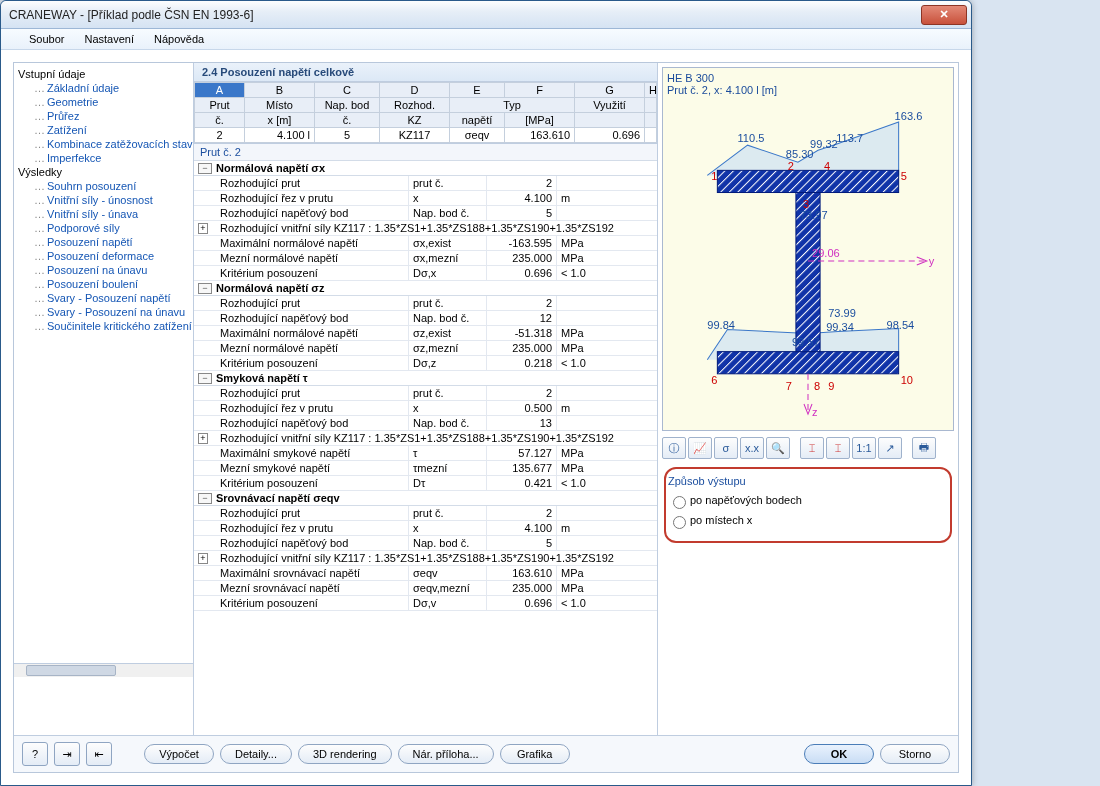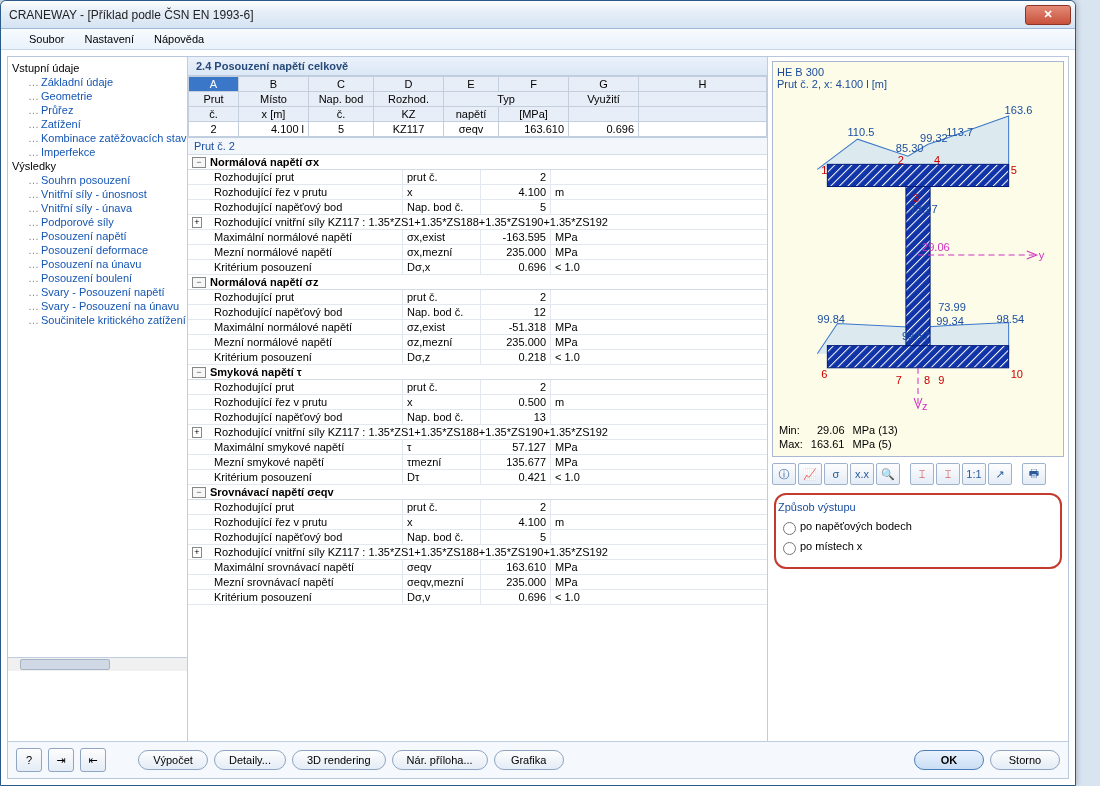--- a/index.html
+++ b/index.html
@@ -1,26 +1,26 @@
 <!DOCTYPE html>
 <html><head>
 <meta charset="utf-8">
 <style>
 * { box-sizing: border-box; font-family: "Segoe UI", Tahoma, sans-serif; font-size: 11px; }
 body { margin: 0; background: #d9e4f1; width: 1100px; height: 786px; overflow: hidden; }
 
-.window { width: 1076px; height: 786px; background: #fff; border: 1px solid #2a5a8a; border-radius: 6px 6px 0 0; box-shadow: 0 0 6px rgba(0,0,0,.3); display: flex; flex-direction: column; }
+.window { width: 972px; height: 786px; background: #fff; border: 1px solid #2a5a8a; border-radius: 6px 6px 0 0; box-shadow: 0 0 6px rgba(0,0,0,.3); display: flex; flex-direction: column; }
 .titlebar { background: linear-gradient(#fdfefe, #e6eef7 40%, #d5e3f3); border-bottom: 1px solid #9db7d6; height: 28px; display: flex; align-items: center; padding: 0 4px 0 8px; border-radius: 6px 6px 0 0; }
 .titlebar .title { flex: 1; color: #222; font-size: 12px; }
 .closebtn { width: 46px; height: 20px; background: linear-gradient(#e38a78,#c8513b); border: 1px solid #8c3525; border-radius: 3px; color: #fff; text-align: center; line-height: 17px; font-weight: bold; }
 
 .menubar { background: linear-gradient(#f7fbff,#e9f1fb); border-bottom: 1px solid #c7d7ea; padding: 2px 20px; display: flex; gap: 4px; }
 .menubar span { padding: 2px 8px; cursor: default; }
 
-.client { flex: 1; margin: 6px; border: 1px solid #b8c7db; background: #fff; display: flex; flex-direction: column; overflow: hidden; }
+.client { flex: 1; margin: 12px; border: 1px solid #b8c7db; background: #fff; display: flex; flex-direction: column; overflow: hidden; }
 
 .main { flex: 1; display: flex; overflow: hidden; }
 .tree { width: 180px; border-right: 1px solid #bfcde0; padding: 4px 0 0 0; overflow: auto; }
 .tree .grp { color: #000; font-weight: normal; padding: 1px 4px; }
 .tree .item { color: #1556b4; padding: 1px 4px 1px 20px; cursor: pointer; white-space: nowrap; }
 .tree .item::before { content: "…"; color: #888; margin-right: 2px; }
 .tree-scroll { height: 14px; border-top: 1px solid #bfcde0; background: #f0f0f0; position: relative; }
 .tree-scroll .thumb { position: absolute; left: 12px; width: 90px; top: 1px; bottom: 1px; background: #cfd8e4; border: 1px solid #a7b4c6; border-radius: 2px; }
 
 .center { flex: 1; display: flex; flex-direction: column; border-right: 1px solid #bfcde0; overflow: hidden; justify-content: flex-end; }
@@ -417,34 +417,20 @@
                 <text x="132" y="118">73.97</text>
                 <text x="144" y="156" fill="#d030c0">29.06</text>
                 <text x="160" y="216">73.99</text>
                 <text x="40" y="228">99.84</text>
                 <text x="124" y="244">99.57</text>
                 <text x="158" y="230">99.34</text>
                 <text x="218" y="228">98.54</text>
               </g>
             </svg>
           </div>
-          <table class="stats">
-            <tbody>
-                <tr>
-                  <td>Min:</td>
-                  <td style="text-align:right">29.06</td>
-                  <td>MPa (13)</td>
-                </tr>
-            <tr>
-                  <td>Max:</td>
-                  <td style="text-align:right">163.61</td>
-                  <td>MPa (5)</td>
-                </tr>
-          </tbody>
-            </table>
         </div>
         <div class="toolbar">
           <div class="tb">ⓘ</div>
           <div class="tb">📈</div>
           <div class="tb">σ</div>
           <div class="tb">x.x</div>
           <div class="tb">🔍</div>
           <div style="width:6px"></div>
           <div class="tb" style="color:#c33">⌶</div>
           <div class="tb" style="color:#c33">⌶</div>

